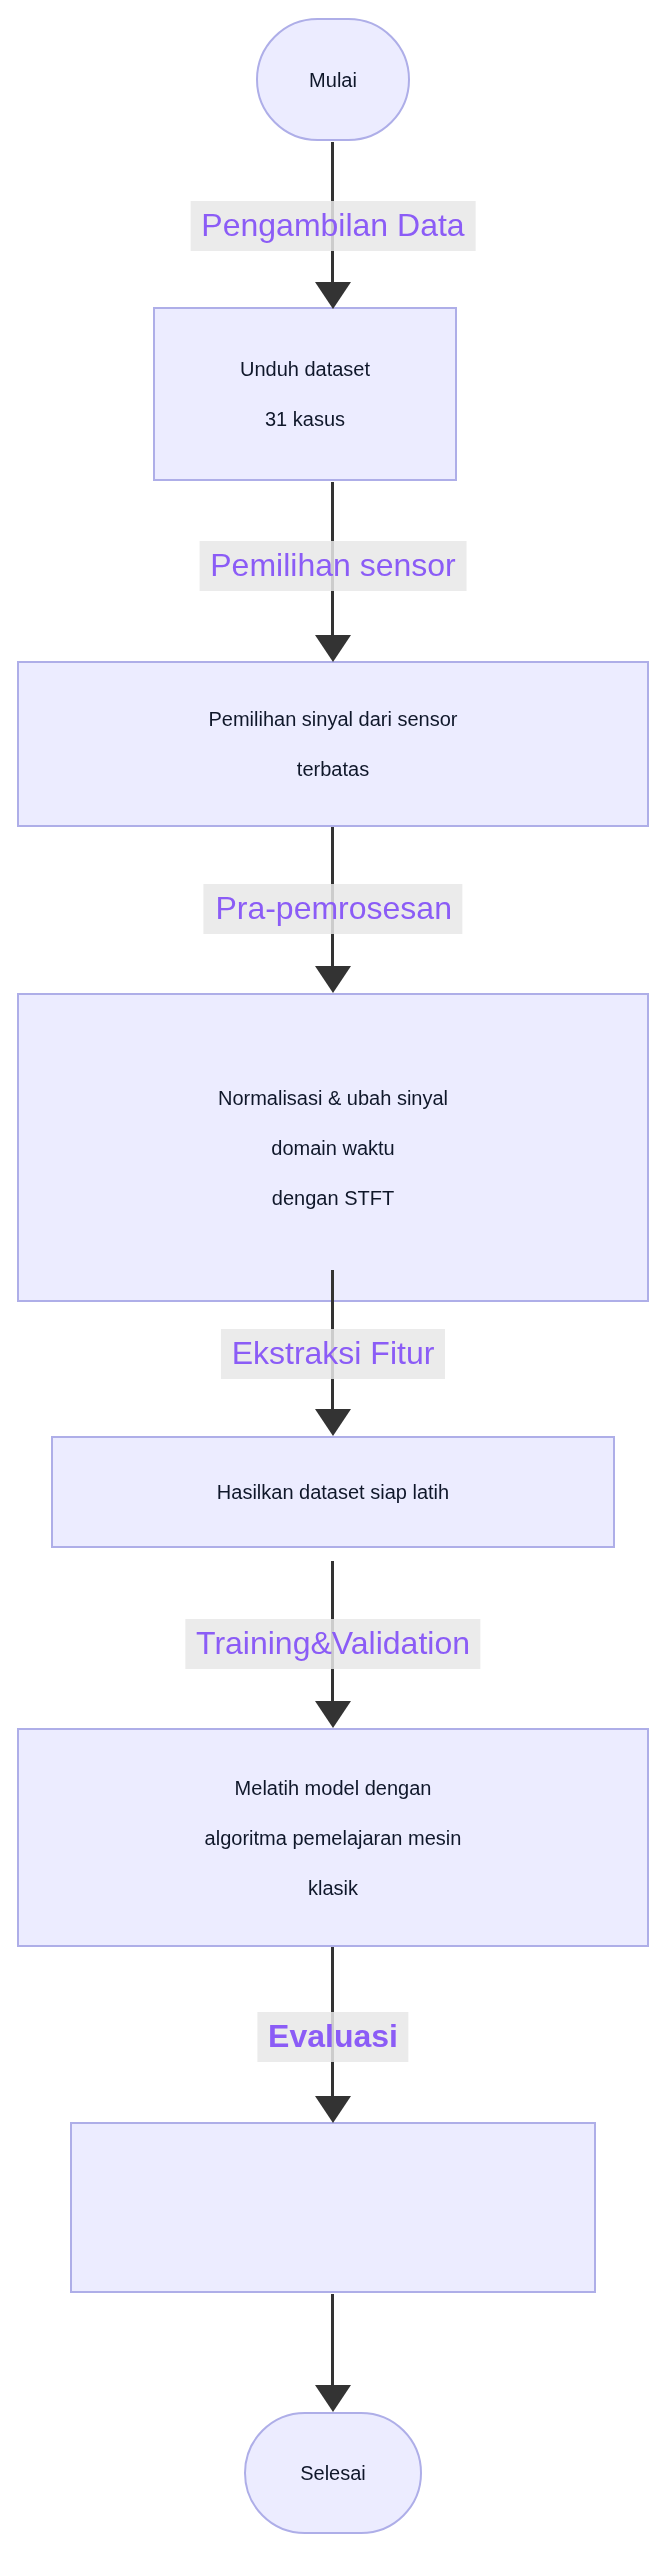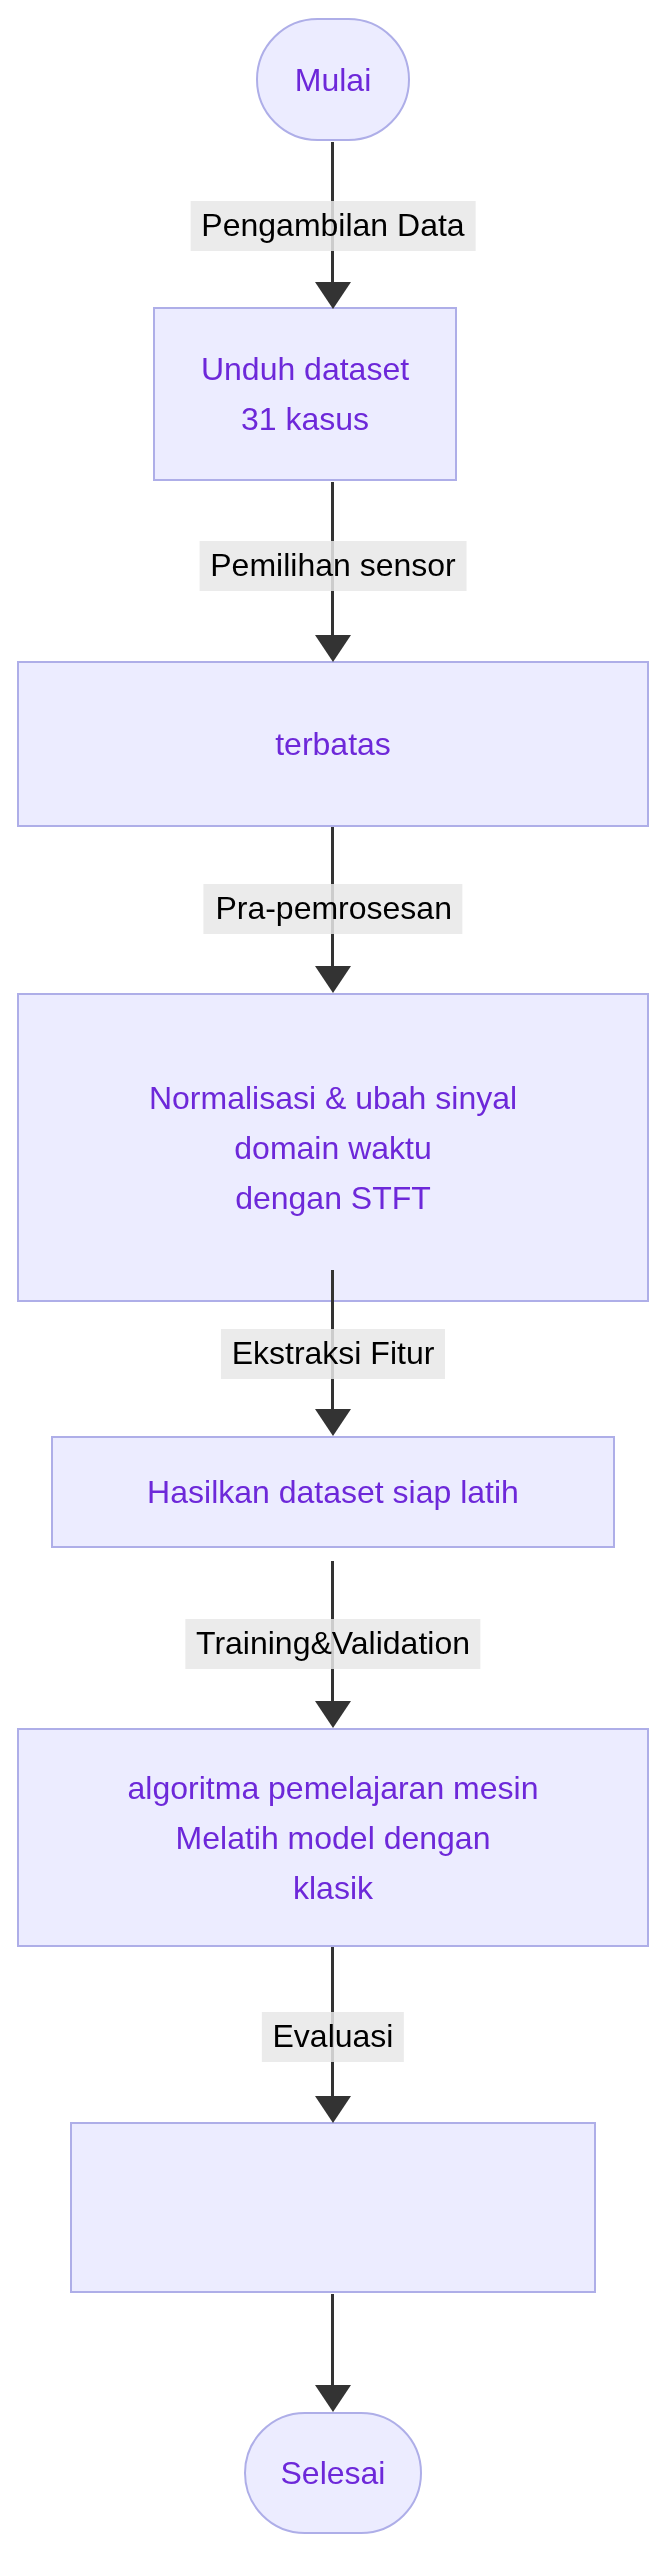--- a/index.html
+++ b/index.html
@@ -15,23 +15,23 @@
   .node {
     position: absolute;
     background: #ECECFF;
     border: 2.7px solid #AEAEE8;
     box-sizing: border-box;
     display: flex;
     flex-direction: column;
     align-items: center;
     justify-content: center;
     text-align: center;
-    font-size: 32px;
+    font-size: 20px;
     line-height: 50px;
-    color: #6d28d9;
+    color: #0f172a;
   }
   .stadium { border-radius: 62px; }
   .node .line-text { display: block; white-space: nowrap; }
   .edge-line {
     position: absolute;
     width: 2.7px;
     background: #333333;
     left: 331px;
     z-index: 1;
   }
@@ -47,21 +47,21 @@
   }
   .edge-label {
     position: absolute;
     left: 50%;
     transform: translateX(-50%);
     background: rgba(232,232,232,0.85);
     padding: 5.4px 10.7px;
     font-size: 32px;
     line-height: 39px;
     white-space: nowrap;
-    color: #000000;
+    color: #8b5cf6;
     z-index: 2;
   }
 </style>
 </head>
 <body>
 
 <div class="canvas">
 
   <div class="node stadium" style="left:256px; top:18px; width:154px; height:123px;">
     <span class="line-text">Mulai</span>
@@ -74,20 +74,21 @@
   <div class="node" style="left:153px; top:307px; width:304px; height:174px;">
     <span class="line-text">Unduh dataset</span>
     <span class="line-text">31 kasus</span>
   </div>
 
   <div class="edge-line" style="top:482px; height:156px;"></div>
   <div class="arrowhead" style="top:635px;"></div>
   <div class="edge-label" style="top:541px;">Pemilihan sensor</div>
 
   <div class="node" style="left:17px; top:661px; width:632px; height:166px;">
+    <span class="line-text">Pemilihan sinyal dari sensor</span>
     <span class="line-text">terbatas</span>
   </div>
 
   <div class="edge-line" style="top:827px; height:142px;"></div>
   <div class="arrowhead" style="top:966px;"></div>
   <div class="edge-label" style="top:884px;padding-left:12px;">Pra-pemrosesan</div>
 
   <div class="node" style="left:17px; top:993px; width:632px; height:309px;">
     <span class="line-text">Normalisasi &amp; ubah sinyal</span>
     <span class="line-text">domain waktu</span>
@@ -100,28 +101,28 @@
 
   <div class="node" style="left:51px; top:1436px; width:564px; height:112px;">
     <span class="line-text">Hasilkan dataset siap latih</span>
   </div>
 
   <div class="edge-line" style="top:1561px; height:143px;"></div>
   <div class="arrowhead" style="top:1701px;"></div>
   <div class="edge-label" style="top:1619px;">Training&amp;Validation</div>
 
   <div class="node" style="left:17px; top:1728px; width:632px; height:219px;">
+    <span class="line-text">Melatih model dengan</span>
     <span class="line-text">algoritma pemelajaran mesin</span>
-    <span class="line-text">Melatih model dengan</span>
     <span class="line-text">klasik</span>
   </div>
 
   <div class="edge-line" style="top:1947px; height:150px;"></div>
   <div class="arrowhead" style="top:2096px;"></div>
-  <div class="edge-label" style="top:2012px;">Evaluasi</div>
+  <div class="edge-label" style="top:2012px;font-weight:bold;">Evaluasi</div>
 
   <div class="node" style="left:70px; top:2122px; width:526px; height:171px;">
   </div>
 
   <div class="edge-line" style="top:2294px; height:93px;"></div>
   <div class="arrowhead" style="top:2385px;"></div>
 
   <div class="node stadium" style="left:244px; top:2412px; width:178px; height:122px; border-radius:61px;">
     <span class="line-text">Selesai</span>
   </div>

